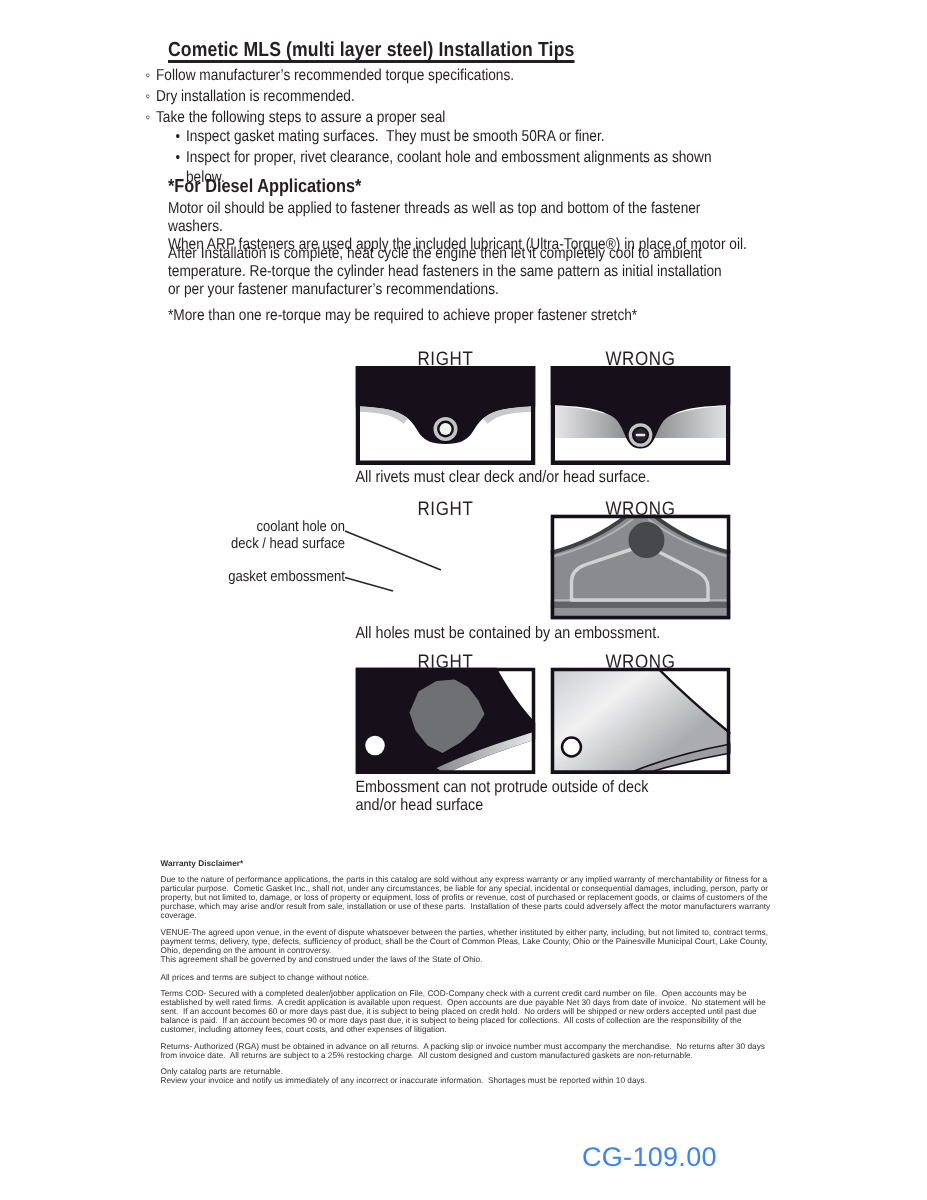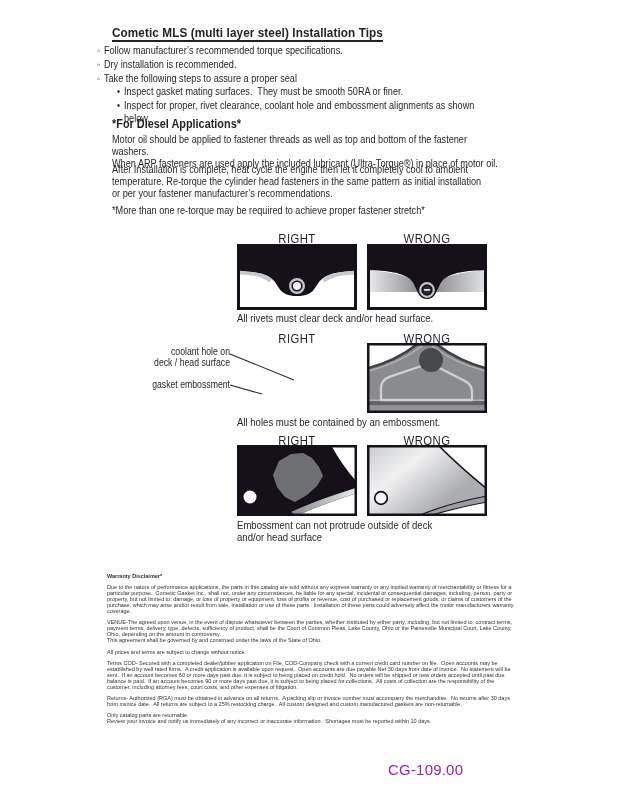--- a/index.html
+++ b/index.html
@@ -53,21 +53,21 @@
   }
 
   .legal {
     left: 107px; top: 574px; width: 407px;
     font-size: 5.5px; line-height: 5.9px;
     color: #35302f;
   }
   .legal h2 { font-size: 5.5px; font-weight: bold; margin: 0 0 5.5px 0; }
   .legal p  { margin: 0 0 5.5px 0; white-space: pre-wrap; }
 
-  .pagenum { left: 388px; top: 761px; font-size: 15px; letter-spacing: 0.2px; color: #a21caf; white-space: nowrap; }
+  .pagenum { left: 388px; top: 761px; font-size: 18px; letter-spacing: 0.2px; color: #3b82f6; white-space: nowrap; }
 </style>
 </head>
 <body>
 
 <div class="page">
 
   <div class="abs title cx">Cometic MLS (multi layer steel) Installation Tips</div>
 
   <div class="abs bullets cx">
     <div class="bullet-row">

